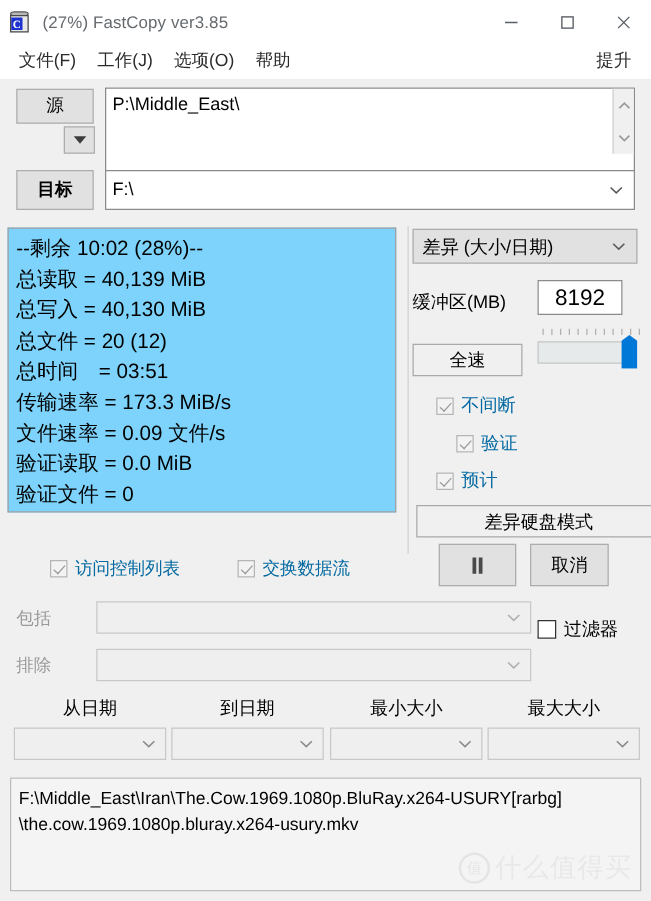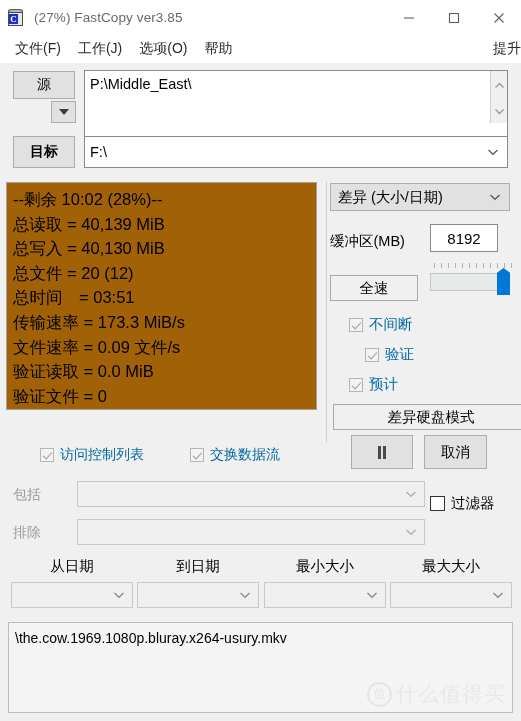--- a/index.html
+++ b/index.html
@@ -81,21 +81,21 @@
   }
   .menu-item {
     font-size: 14px;
     color: #2b2b2b;
     padding: 2px 7px;
     margin-left: 3px;
   }
   .menu-item:first-child { margin-left: 8px; }
   .menu-right {
     margin-left: auto;
-    margin-right: 0;
+    margin-right: 16px;
     font-size: 14px;
     color: #2b2b2b;
   }
 
   
   .btn3d {
     background: #e1e1e1;
     border: 1px solid #adadad;
     box-sizing: border-box;
     font-size: 14px;
@@ -159,21 +159,21 @@
     margin-left: 5px;
   }
   .dst-field .chev {
     margin-left: auto; margin-right: 8px;
   }
 
   
   .stats {
     position: absolute; left: 6px; top: 182px;
     width: 311px; height: 228px;
-    background: #a16207;
+    background: #7dd3fc;
     border: 1px solid #a0a0a0;
     box-sizing: border-box;
     padding: 4px 0 0 6px;
     overflow: hidden;
   }
   .stat-line {
     font-size: 16.5px;
     color: #000;
     line-height: 24.6px;
     white-space: pre;
@@ -237,21 +237,21 @@
     position: absolute; left: 330px; top: 232px;
     font-size: 14.5px; color: #000;
   }
   .buf-input {
     position: absolute; left: 430px; top: 224px;
     width: 68px; height: 28px;
     background: #ffffff;
     border: 1px solid #8b8b8b;
     box-sizing: border-box;
     display: flex; align-items: center; justify-content: center;
-    font-size: 15px; color: #000;
+    font-size: 18px; color: #000;
   }
   .ticks {
     position: absolute; left: 434px; top: 263px;
     width: 78px; height: 6px;
   }
   .ticks i {
     position: absolute; top: 0;
     width: 1px; height: 5px;
     background: #b0b0b0;
   }
@@ -600,20 +600,21 @@
     <div class="ds-combo">
       <span class="chev">
         <svg width="12" height="8" viewBox="0 0 12 8">
             <polyline points="1.5,2 6,6.3 10.5,2" fill="none" stroke="#8a8a8a" stroke-width="1.3"></polyline>
           </svg>
       </span>
     </div>
   </div>
 
   <div class="logbox">
+    <div class="log-line">F:\Middle_East\Iran\The.Cow.1969.1080p.BluRay.x264-USURY[rarbg]</div>
     <div class="log-line">\the.cow.1969.1080p.bluray.x264-usury.mkv</div>
     <div class="watermark">
       <span class="wm-circle">值</span>
       <span class="wm-text">什么值得买</span>
     </div>
   </div>
 
 </div>
 
 </body></html>

